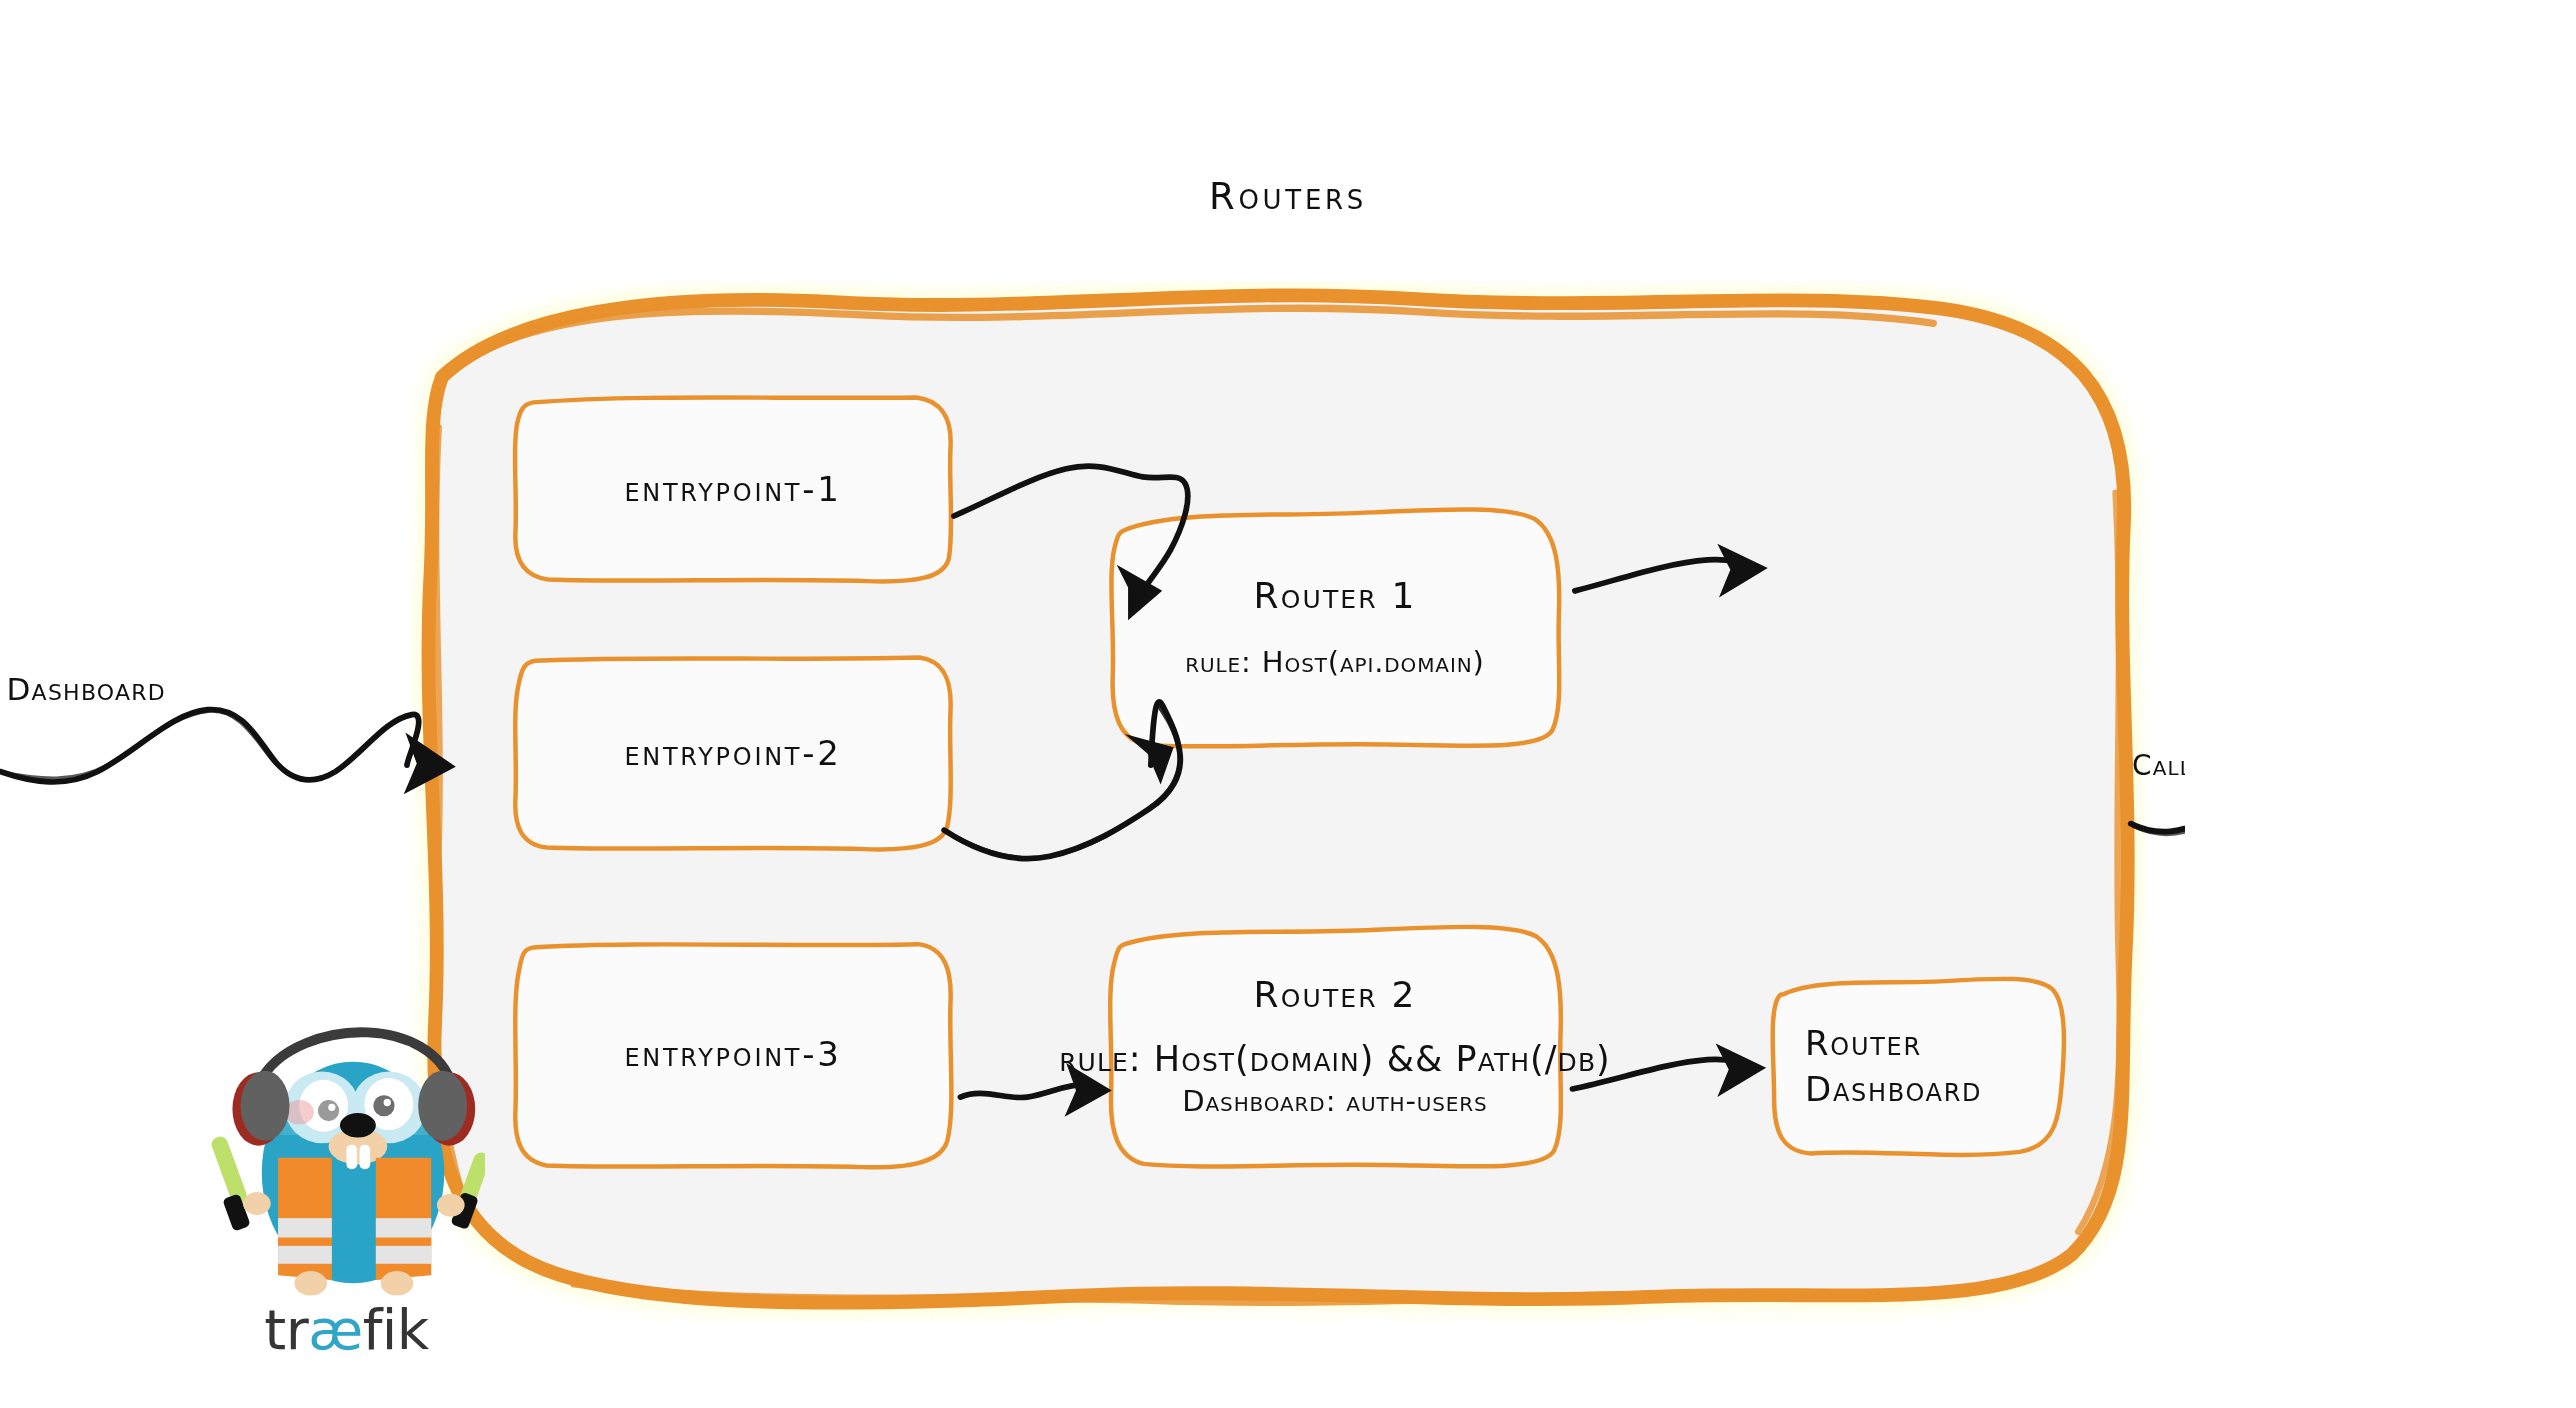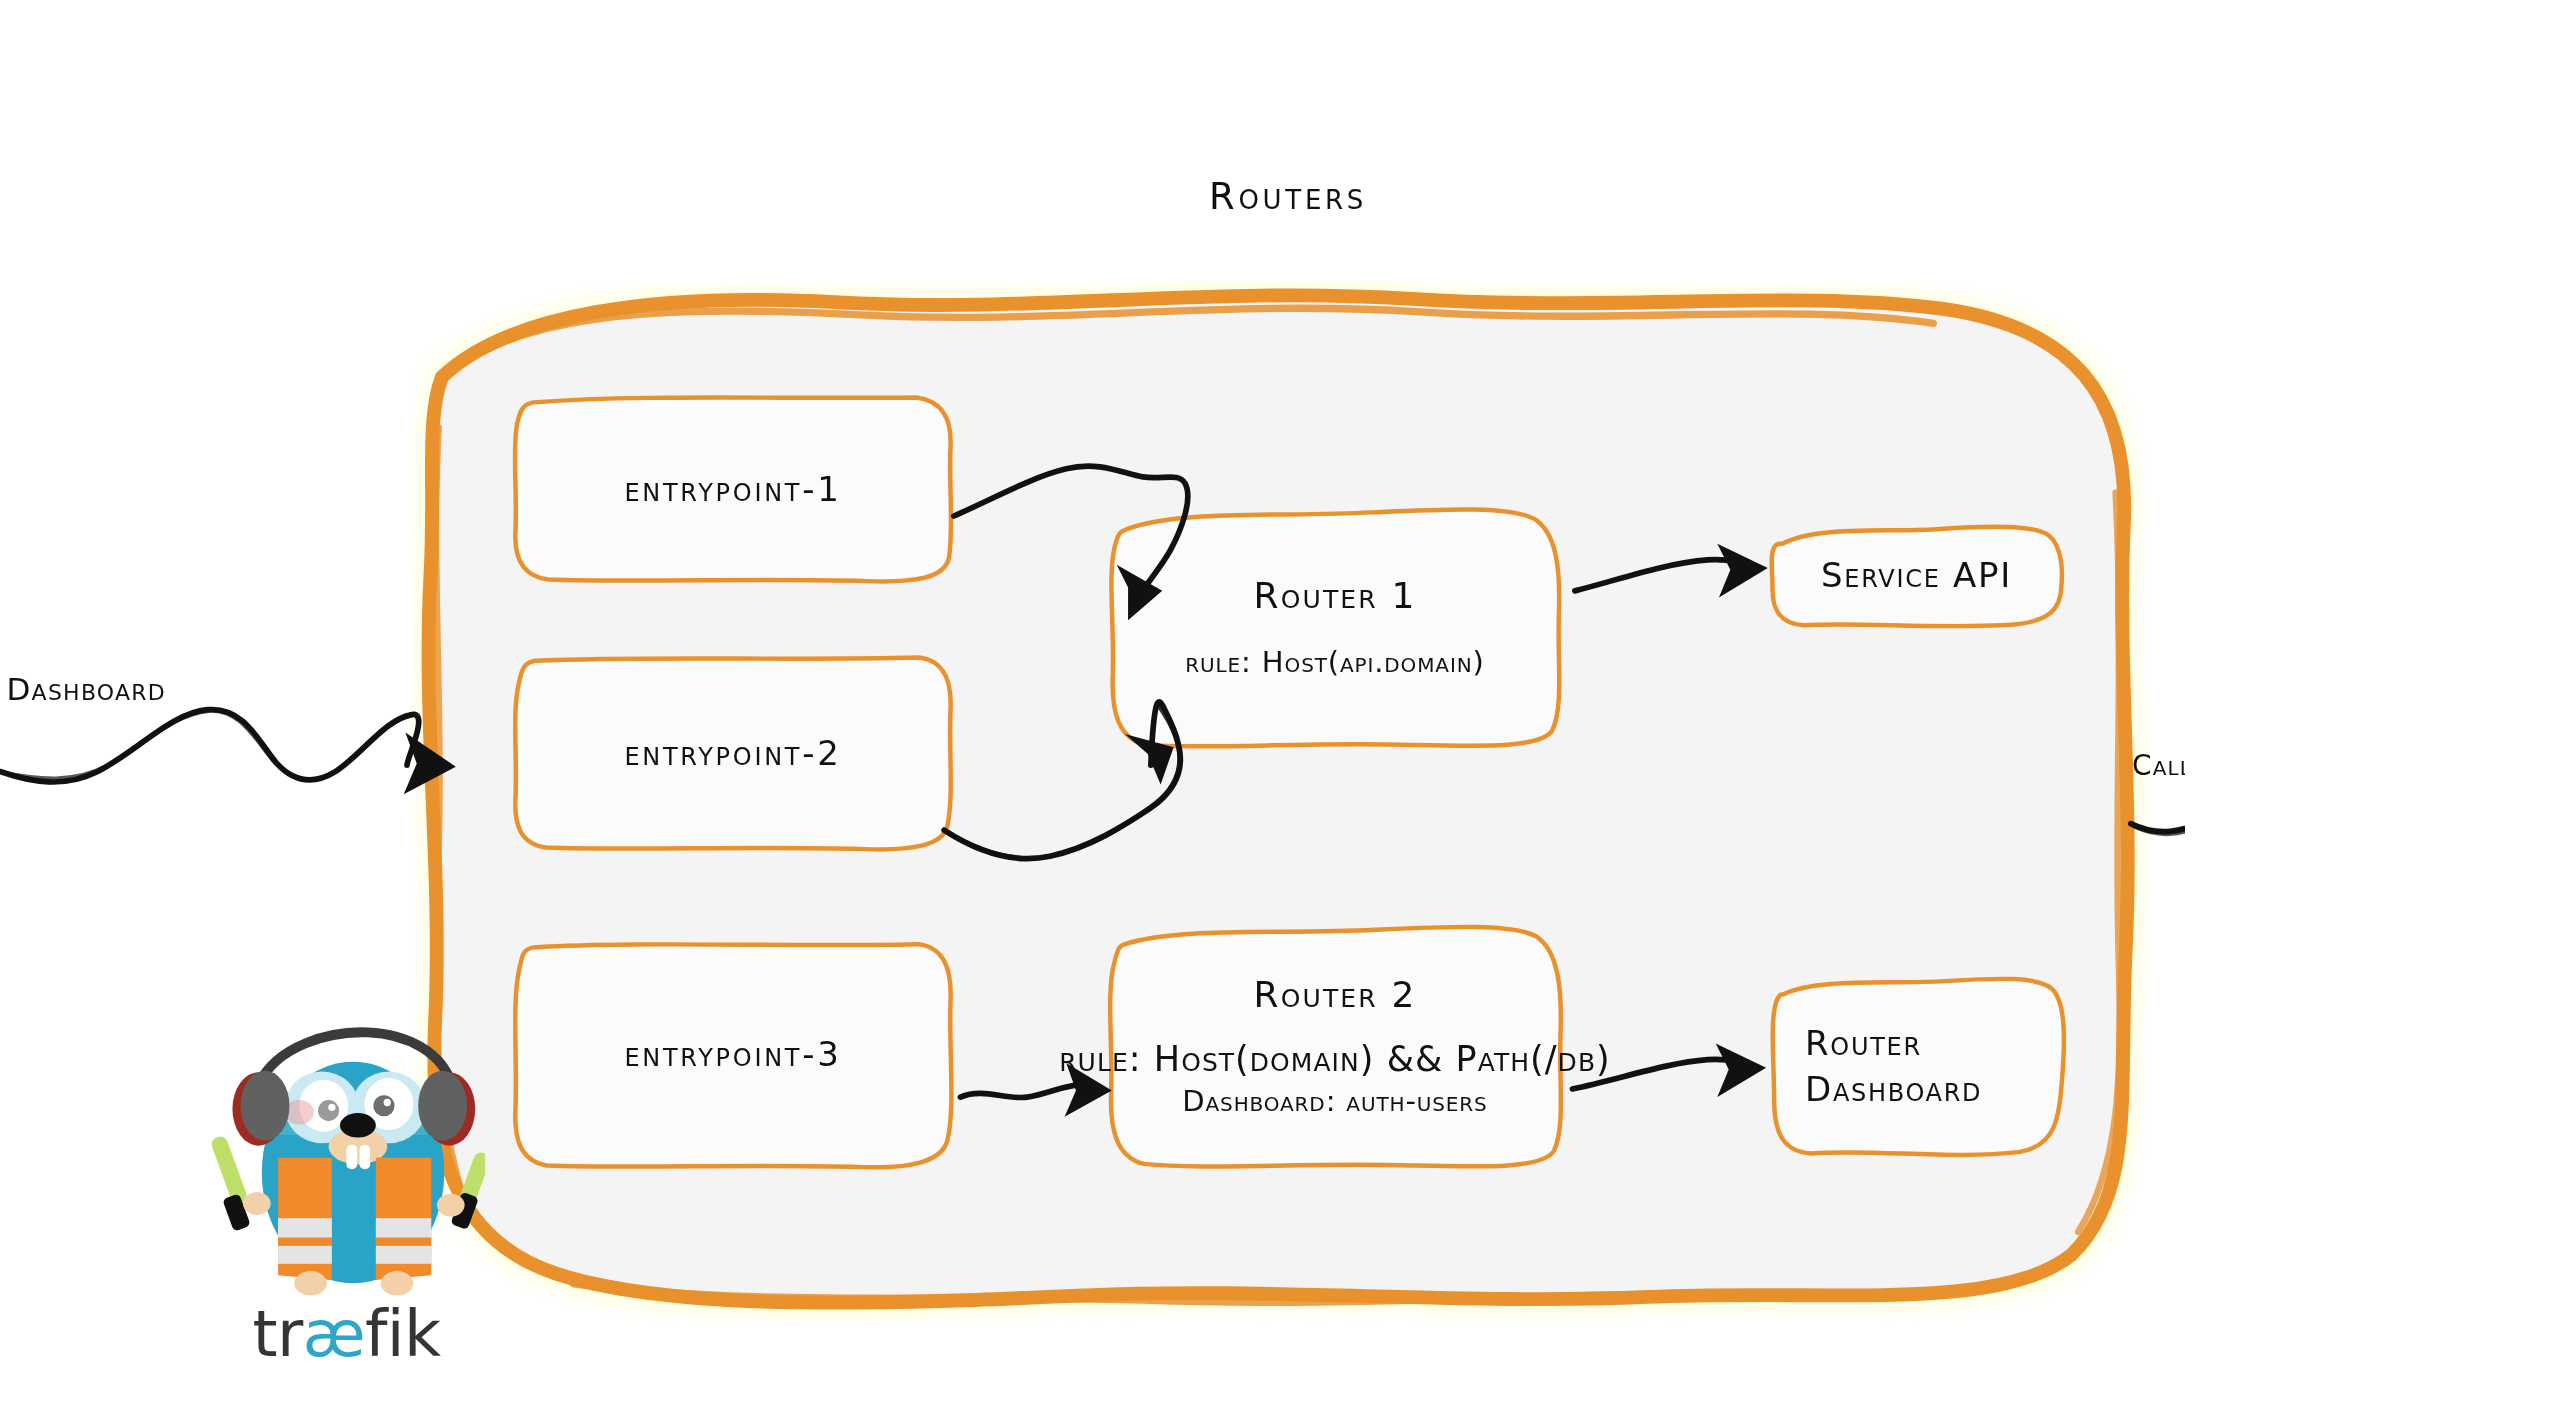--- a/index.html
+++ b/index.html
@@ -120,21 +120,21 @@
     width: 277px;
     height: 383px;
   }
   #traefik-wordmark {
     position: absolute;
     left: 0;
     top: 281px;
     width: 277px;
     text-align: center;
     font-family: "DejaVu Sans", sans-serif;
-    font-size: 64px;
+    font-size: 56px;
     color: #353535;
     letter-spacing: -0.01em;
     line-height: 1;
   }
   #traefik-wordmark .ae { color: #2fa5c8; }
 </style>
 </head>
 <body>
 
 <div id="stage">
@@ -233,31 +233,20 @@
                C 540,306 470,304 380,302 C 248,298 128,308 50,300
                C 18,292 8,260 10,212 C 12,152 4,88 14,52 C 18,36 20,32 26,30 Z" fill="#FBFBFB" stroke="#E8912D" stroke-width="5.5" stroke-linecap="round"></path>
     </svg>
     <div class="box-content">
       <span class="sketch router-title">Router 2</span>
       <span class="sketch router-line router-rule">rule: Host(domain) &amp;&amp; Path(/db)</span>
       <span class="sketch router-line">Dashboard: auth-users</span>
     </div>
   </div>
 
-  <div class="sketch-box" id="service-api">
-    <svg viewBox="0 0 370 135" preserveAspectRatio="none">
-      <path d="M 20,28 C 60,6 140,14 210,10 C 272,6 330,4 348,18
-               C 364,32 366,62 362,90 C 358,114 340,126 290,128
-               C 200,132 110,124 46,128 C 18,126 8,110 8,84
-               C 8,58 4,38 12,30 C 15,27 17,28 20,28 Z" fill="#FBFBFB" stroke="#E8912D" stroke-width="5.5" stroke-linecap="round"></path>
-    </svg>
-    <div class="box-content">
-      <span class="sketch service-label">Service API</span>
-    </div>
-  </div>
 
   <div class="sketch-box" id="service-dashboard">
     <svg viewBox="0 0 370 230" preserveAspectRatio="none">
       <path d="M 22,26 C 64,6 150,14 220,10 C 286,6 336,4 352,20
                C 368,36 368,80 364,130 C 360,180 356,212 312,220
                C 230,230 130,216 56,222 C 22,220 10,198 10,156
                C 10,108 4,54 14,32 C 17,26 19,26 22,26 Z" fill="#FBFBFB" stroke="#E8912D" stroke-width="5.5" stroke-linecap="round"></path>
     </svg>
     <div class="box-content">
       <span class="sketch service-label">Router</span>

